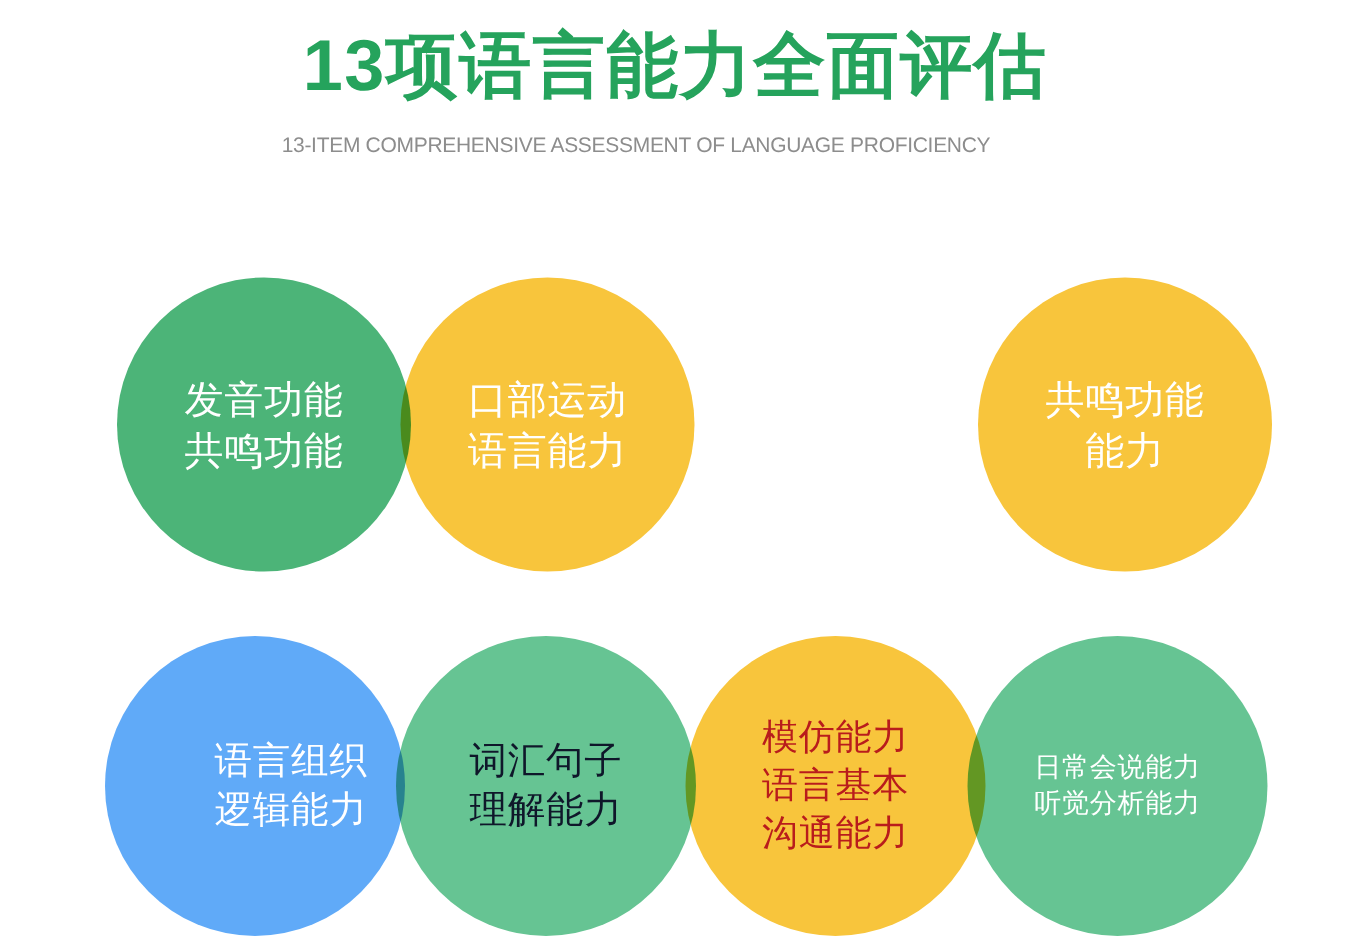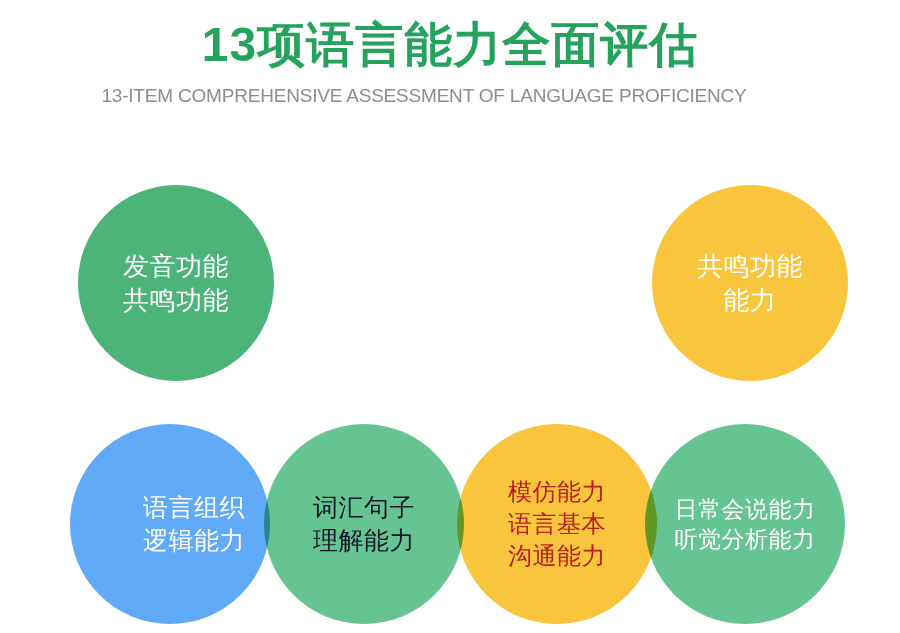--- a/index.html
+++ b/index.html
@@ -37,21 +37,21 @@
     letter-spacing: 1px;
     color: #25a35c;
     line-height: 62px;
     white-space: nowrap;
   }
   #subtitle {
     position: absolute;
     top: 84px;
     left: 0;
     width: 848px;
-    font-size: 19px;
+    font-size: 14px;
     font-weight: normal;
     letter-spacing: -0.2px;
     color: #8d8d8d;
     line-height: 24px;
     white-space: nowrap;
   }
 
   
   #circles {
     position: absolute;
@@ -76,21 +76,21 @@
     font-weight: normal;
     mix-blend-mode: normal;
     position: relative;
     z-index: 5;
     white-space: pre-line;
     letter-spacing: 0.5px;
   }
   .row-top .label { font-size: 26px; }
   .row-bot .label { font-size: 25px; }
   .r2c3 .label { font-size: 24px; }
-  .r2c4 .label { font-size: 23px; }
+  .r2c4 .label { font-size: 18px; }
 
   
   .r1c1 { left: 78px;  top: 185px; width: 196px; height: 196px; }
   .r1c2 { left: 267px; top: 185px; width: 196px; height: 196px; }
   .r1c3 { left: 457px; top: 185px; width: 196px; height: 196px; }
   .r1c4 { left: 652px; top: 185px; width: 196px; height: 196px; }
 
   
   .r2c1 { left: 70px;  top: 424px; width: 200px; height: 200px; }
   .r2c2 { left: 264px; top: 424px; width: 200px; height: 200px; }
@@ -107,20 +107,24 @@
     <div id="subtitle" style="color: rgb(141, 141, 141);">13-ITEM COMPREHENSIVE ASSESSMENT OF LANGUAGE PROFICIENCY</div>
   </div>
 
   <div id="circles">
 
     <div class="circle row-top r1c1" style="background-color: rgb(76, 180, 120);">
       <span class="label" style="color: rgb(255, 255, 255);">发音功能
 共鸣功能</span>
     </div>
 
+    <div class="circle row-top r1c2" style="background-color: rgb(248, 197, 60);">
+      <span class="label" style="color: rgb(255, 255, 255);">口部运动
+语言能力</span>
+    </div>
 
 
     <div class="circle row-top r1c4" style="background-color: rgb(248, 197, 60);">
       <span class="label" style="color: rgb(255, 255, 255);">共鸣功能
 能力</span>
     </div>
 
     <div class="circle row-bot r2c1" style="background-color: rgb(96, 170, 248);">
       <span class="label" style="color: rgb(255, 255, 255); margin-left: 48px;">语言组织
 逻辑能力</span>

